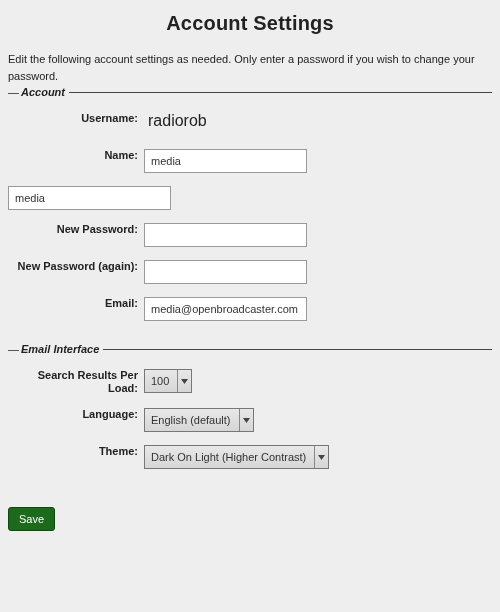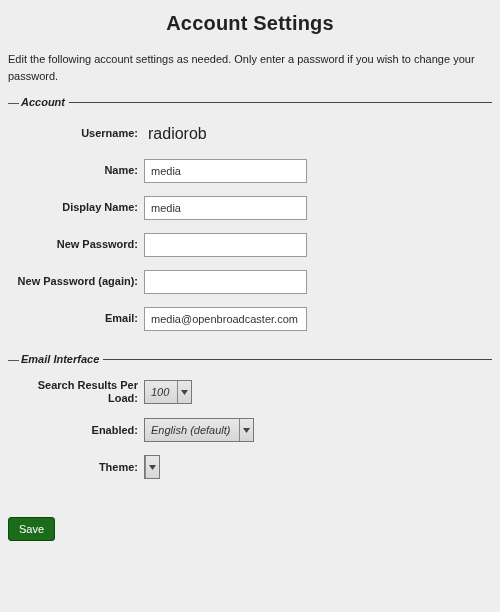--- a/index.html
+++ b/index.html
@@ -14,21 +14,21 @@
   .page-title {
     font-size: 20px;
     font-weight: bold;
     margin: 4px 0 16px 0;
     letter-spacing: 0.2px;
     text-align: center;
   }
   .page-desc {
     font-size: 11px;
     line-height: 1.5;
-    margin-bottom: 12px;
+    margin-bottom: 2px;
     color: #222;
   }
   .fieldset {
     margin-bottom: 22px;
   }
   .legend-row {
     display: flex;
     align-items: center;
     margin-bottom: 14px;
   }
@@ -45,21 +45,21 @@
     font-style: italic;
   }
   .legend-line {
     flex: 1;
     height: 1px;
     background: #444;
     margin-left: 4px;
   }
   .form-row {
     display: flex;
-    align-items: center;
+    align-items: flex-start;
     margin-bottom: 13px;
     min-height: 24px;
   }
   .form-label {
     width: 136px;
     text-align: right;
     font-size: 11px;
     font-weight: bold;
     padding-right: 6px;
     line-height: 1.2;
@@ -86,21 +86,20 @@
     display: inline-flex;
     align-items: center;
     border: 1px solid #777;
     background: linear-gradient(#e8e8e8, #d6d6d6);
     height: 24px;
     font-size: 11px;
     color: #333;
   }
   .select-label {
     padding: 0 8px 0 6px;
-    font-style: italic;
   }
   .select-arrow {
     width: 14px;
     height: 100%;
     border-left: 1px solid #888;
     display: flex;
     align-items: center;
     justify-content: center;
   }
   .select-arrow svg {
@@ -143,21 +142,20 @@
   </div>
 
   <div class="form-row">
     <div class="form-label">Name:</div>
     <div class="form-control">
       <input type="text" value="media" style="">
     </div>
   </div>
 
   <div class="form-row">
-    <div class="form-label">Display Name:</div>
     <div class="form-control">
       <input type="text" value="media" style="">
     </div>
   </div>
 
   <div class="form-row">
     <div class="form-label">New Password:</div>
     <div class="form-control">
       <input type="password" value="" style="">
     </div>
@@ -194,37 +192,38 @@
         <span class="select-arrow">
             <svg viewBox="0 0 7 5">
               <path d="M0 0 L7 0 L3.5 5 Z" fill="#444"></path>
             </svg>
           </span>
       </div>
     </div>
   </div>
 
   <div class="form-row">
-    <div class="form-label">Enabled:</div>
+    <div class="form-label">Language:</div>
     <div class="form-control">
       <div class="select">
         <span class="select-label">English (default)</span>
         <span class="select-arrow">
             <svg viewBox="0 0 7 5">
               <path d="M0 0 L7 0 L3.5 5 Z" fill="#444"></path>
             </svg>
           </span>
       </div>
     </div>
   </div>
 
   <div class="form-row">
     <div class="form-label">Theme:</div>
     <div class="form-control">
       <div class="select">
+        <span class="select-label">Dark On Light (Higher Contrast)</span>
         <span class="select-arrow">
             <svg viewBox="0 0 7 5">
               <path d="M0 0 L7 0 L3.5 5 Z" fill="#444"></path>
             </svg>
           </span>
       </div>
     </div>
   </div>
 
 

